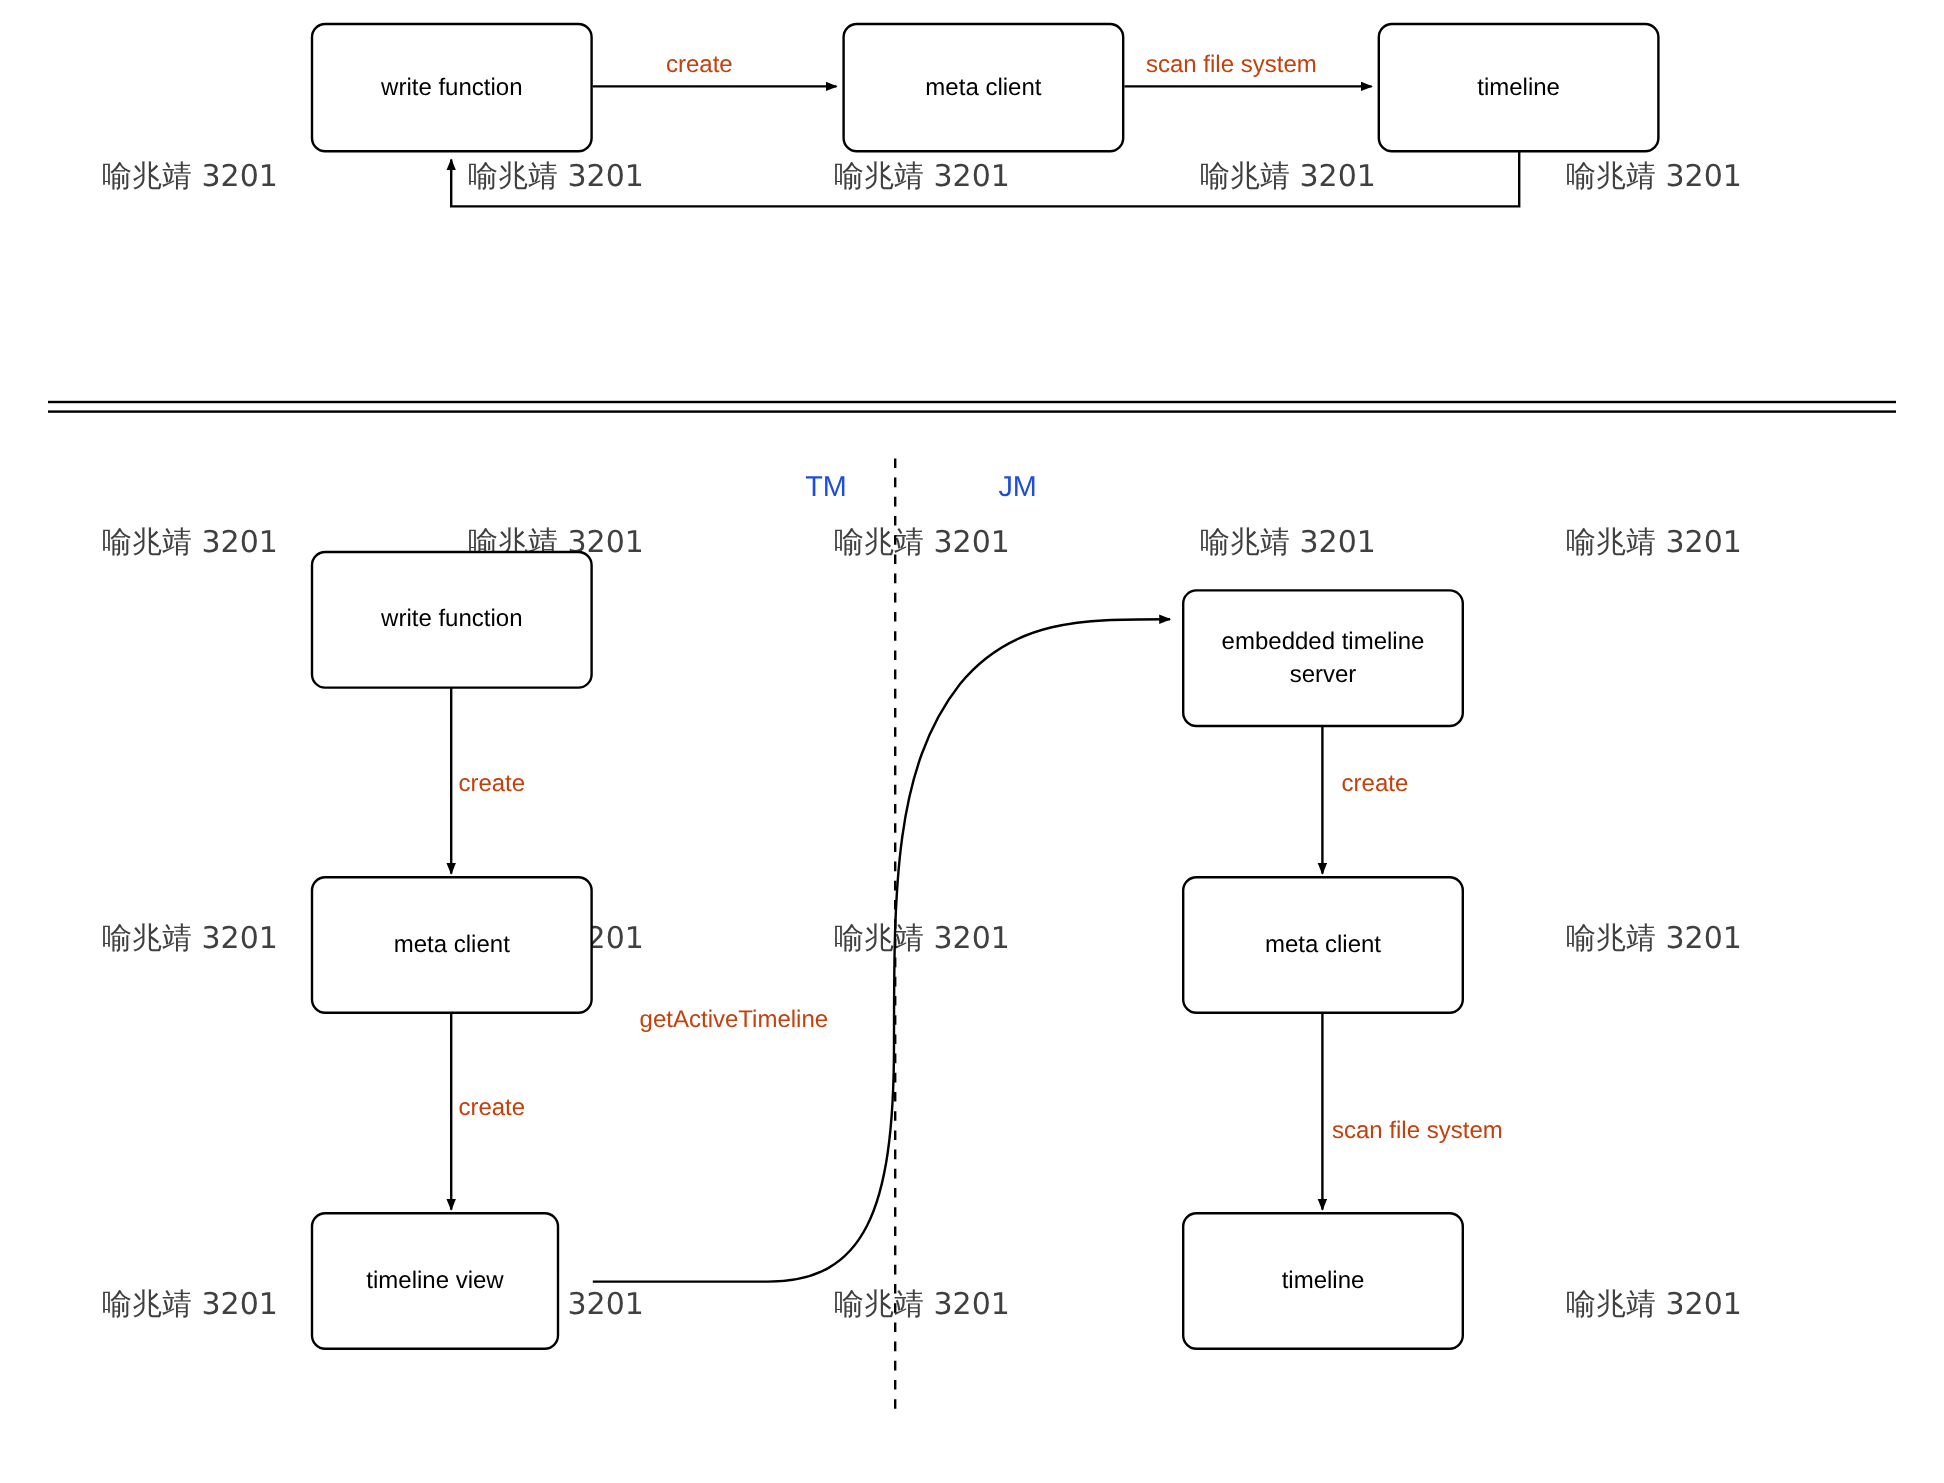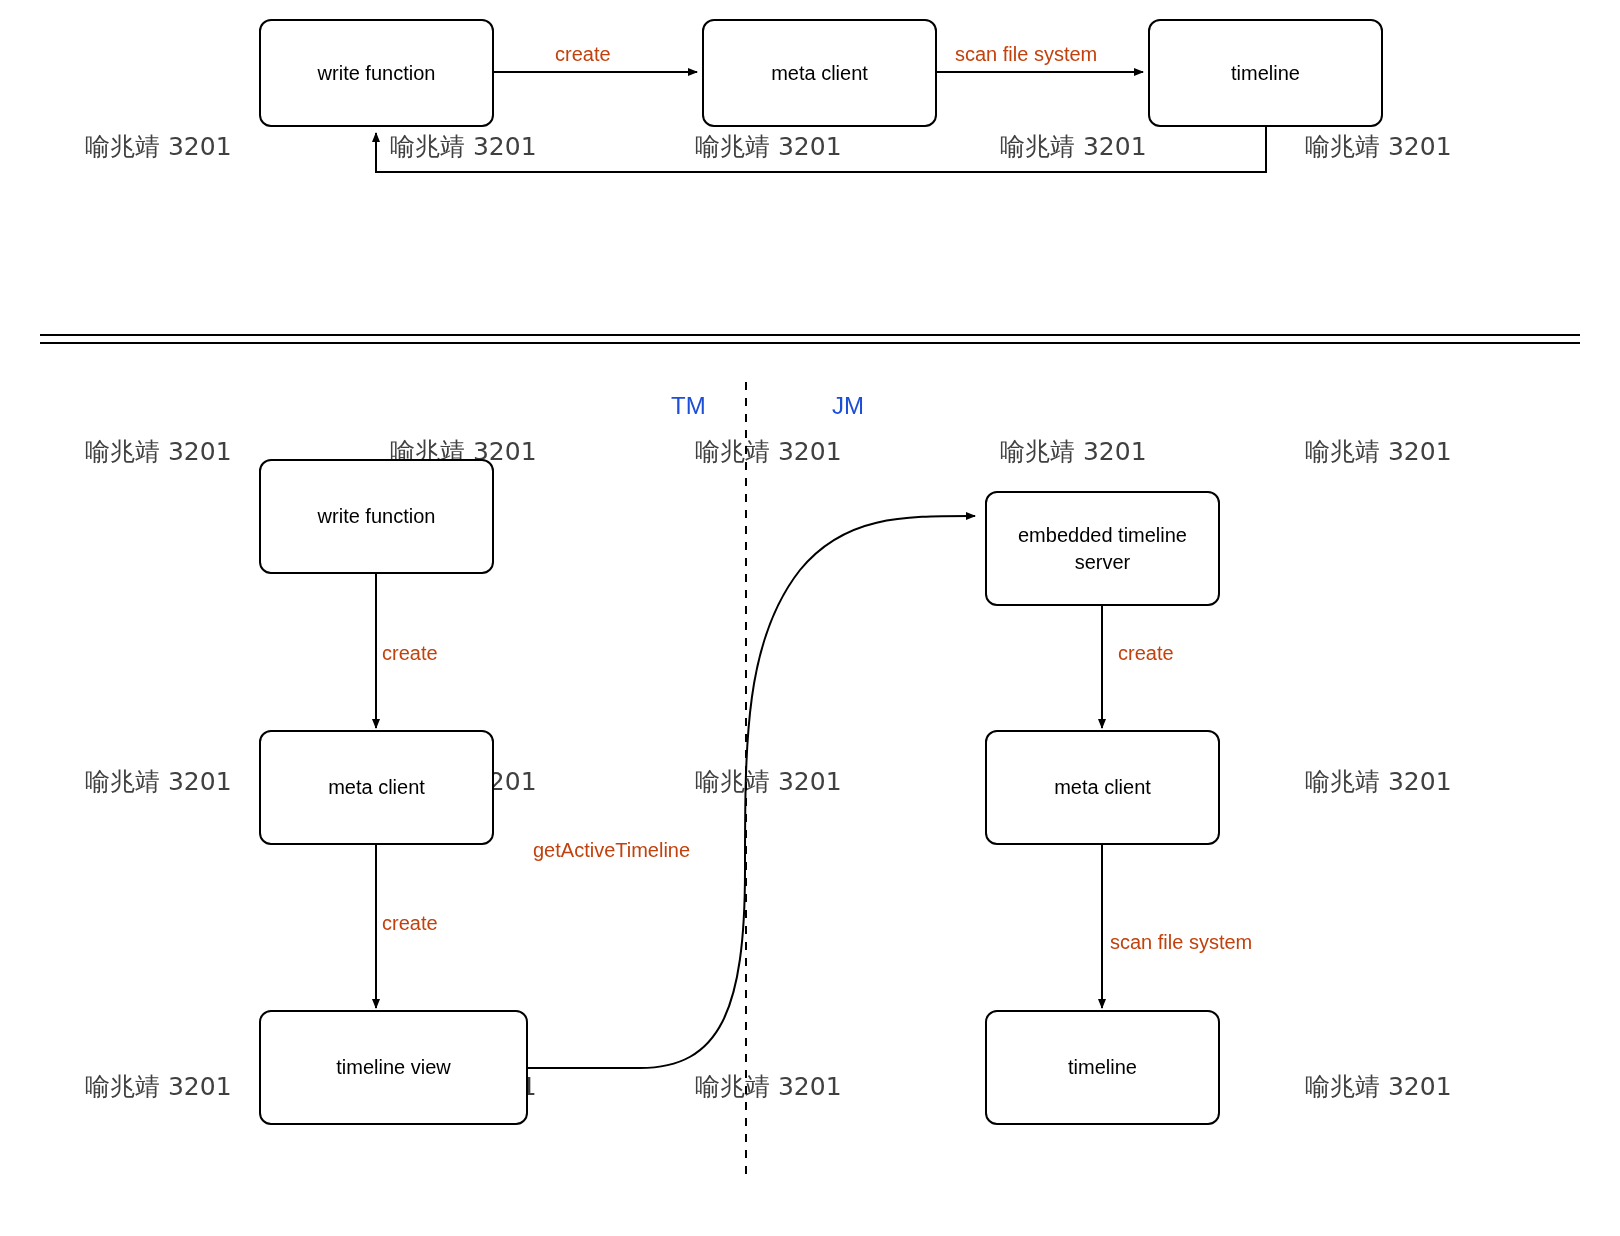--- a/index.html
+++ b/index.html
@@ -147,21 +147,21 @@
 
   <div class="lane-label" style="left:671px; top:392px;">TM</div>
   <div class="lane-label" style="left:790px; top:392px;margin-left:42px;">JM</div>
 
   <div class="node" style="left:259px; top:459px; width:235px; height:115px;">
     <span>write function</span>
   </div>
   <div class="node" style="left:259px; top:730px; width:235px; height:115px;">
     <span>meta client</span>
   </div>
-  <div class="node" style="left:259px; top:1010px; width:269px; height:115px;">
+  <div class="node" style="left:259px; top:1010px; width:207px; height:115px;">
     <span>timeline view</span>
   </div>
 
   <div class="node" style="left:985px; top:459px; width:235px; height:115px; padding:0 14px;margin-top:32px;">
     <span>embedded timeline server</span>
   </div>
   <div class="node" style="left:985px; top:730px; width:235px; height:115px;">
     <span>meta client</span>
   </div>
   <div class="node" style="left:985px; top:1010px; width:235px; height:115px;">

